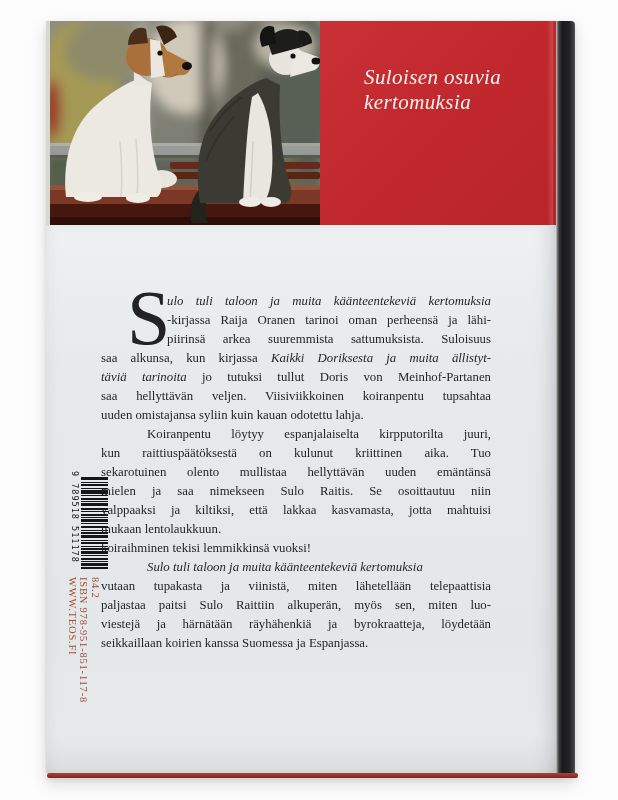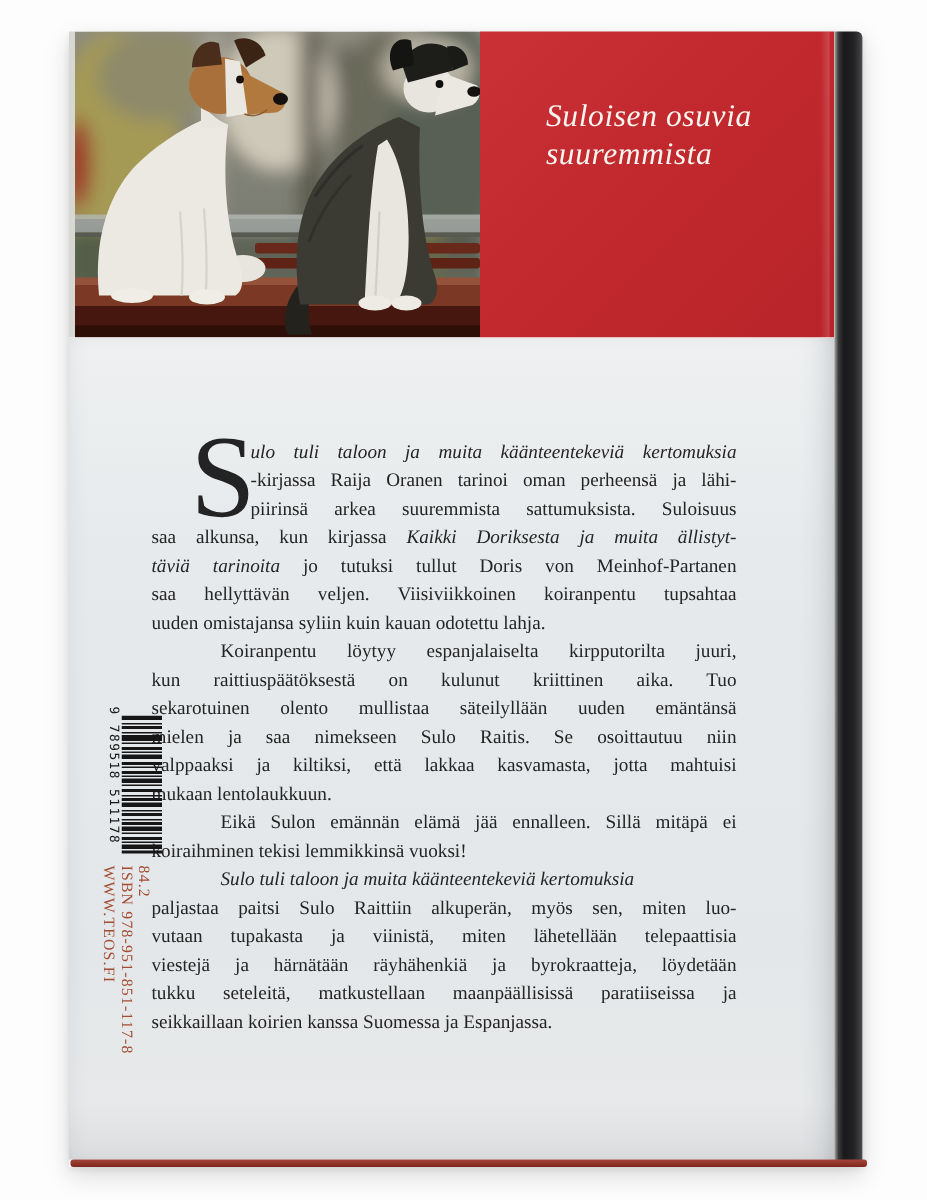--- a/index.html
+++ b/index.html
@@ -125,48 +125,46 @@
           <path d="M218,22 C222,8 240,4 250,12 L252,26 L222,34 Z" fill="#1d1d1a"></path>
           <path d="M212,26 C206,12 214,2 224,6 L226,22 Z" fill="#141412"></path>
           <path d="M248,10 C256,8 262,14 262,22 L252,26 Z" fill="#1a1a17"></path>
           <circle cx="243" cy="35" r="2.6" fill="#0e0e0c"></circle>
           <ellipse cx="266" cy="40" rx="4.5" ry="3.5" fill="#121110"></ellipse>
         </svg>
       </div>
       <div class="red-panel">
         <div class="tagline">
           <div class="tl">Suloisen osuvia</div>
-          <div class="tl">suuremmista</div>
+          <div class="tl">kertomuksia</div>
         </div>
       </div>
     </div>
 
     <div class="paper">
       <div class="blurb" id="blurb">
         <div class="drop-cap">S</div>
       <div class="line dc"><i>ulo tuli taloon ja muita käänteentekeviä kertomuksia</i></div>
           <div class="line dc"><span>-kirjassa Raija Oranen tarinoi oman perheensä ja lähi-</span></div>
           <div class="line dc"><span>piirinsä arkea suuremmista sattumuksista. Suloisuus</span></div>
           <div class="line"><span>saa alkunsa, kun kirjassa </span><i>Kaikki Doriksesta ja muita ällistyt-</i></div>
           <div class="line"><i>täviä tarinoita</i><span> jo tutuksi tullut Doris von Meinhof-Partanen</span></div>
           <div class="line"><span>saa hellyttävän veljen. Viisiviikkoinen koiranpentu tupsahtaa</span></div>
           <div class="line last"><span>uuden omistajansa syliin kuin kauan odotettu lahja.</span></div>
           <div class="line ind"><span>Koiranpentu löytyy espanjalaiselta kirpputorilta juuri,</span></div>
           <div class="line"><span>kun raittiuspäätöksestä on kulunut kriittinen aika. Tuo</span></div>
-          <div class="line"><span>sekarotuinen olento mullistaa säteilyllään uuden emäntänsä</span></div>
+          <div class="line"><span>sekarotuinen olento mullistaa hellyttävän uuden emäntänsä</span></div>
           <div class="line"><span>mielen ja saa nimekseen Sulo Raitis. Se osoittautuu niin</span></div>
           <div class="line"><span>valppaaksi ja kiltiksi, että lakkaa kasvamasta, jotta mahtuisi</span></div>
           <div class="line last"><span>mukaan lentolaukkuun.</span></div>
-          <div class="line ind"><span>Eikä Sulon emännän elämä jää ennalleen. Sillä mitäpä ei</span></div>
           <div class="line last"><span>koiraihminen tekisi lemmikkinsä vuoksi!</span></div>
           <div class="line last ind"><i>Sulo tuli taloon ja muita käänteentekeviä kertomuksia</i></div>
+          <div class="line"><span>vutaan tupakasta ja viinistä, miten lähetellään telepaattisia</span></div>
           <div class="line"><span>paljastaa paitsi Sulo Raittiin alkuperän, myös sen, miten luo-</span></div>
-          <div class="line"><span>vutaan tupakasta ja viinistä, miten lähetellään telepaattisia</span></div>
           <div class="line"><span>viestejä ja härnätään räyhähenkiä ja byrokraatteja, löydetään</span></div>
-          <div class="line"><span>tukku seteleitä, matkustellaan maanpäällisissä paratiiseissa ja</span></div>
           <div class="line last"><span>seikkaillaan koirien kanssa Suomessa ja Espanjassa.</span></div>
         </div>
       <div class="barcode">
         <div class="bc-digits">9 789518 511178</div>
         <div class="bc-bars" id="bars">
             <div class="bar" style="height: 3px;"></div>
             <div style="height: 2px;"></div>
             <div class="bar" style="height: 1px;"></div>
             <div style="height: 1px;"></div>
             <div class="bar" style="height: 2px;"></div>

